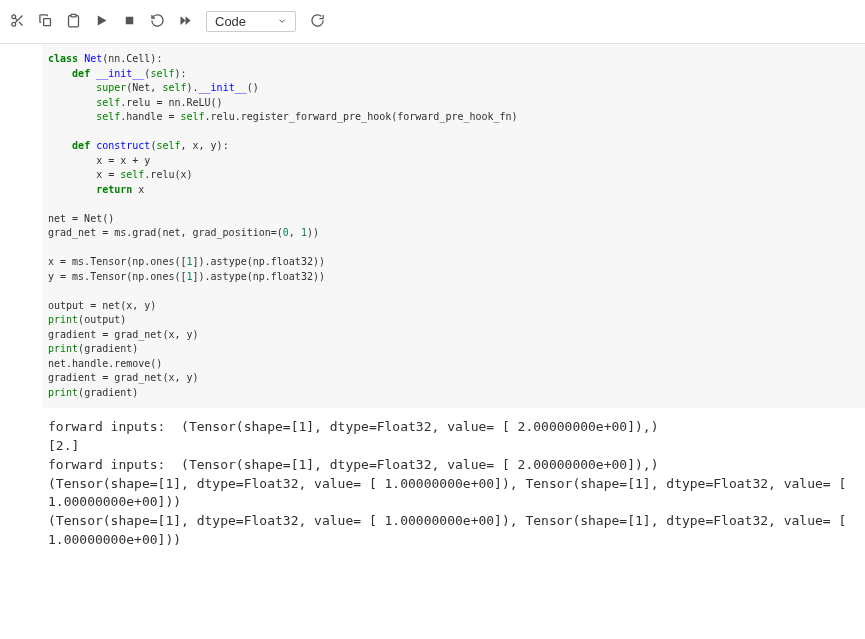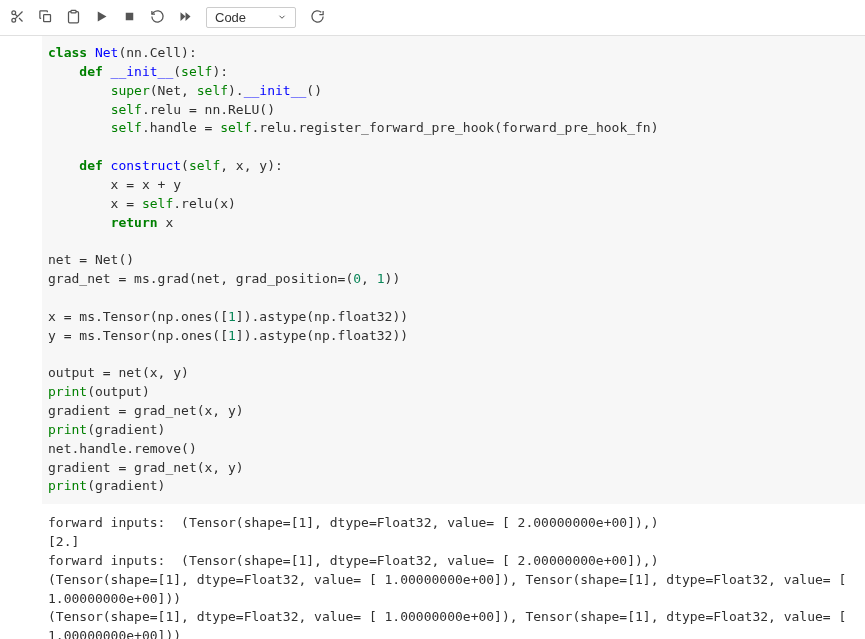--- a/index.html
+++ b/index.html
@@ -8,21 +8,21 @@
       font-size: 13px;
       background: #fff;
       color: #333;
       width: 865px;
       height: 639px;
       overflow: hidden;
     }
     .toolbar {
       display: flex;
       align-items: center;
-      height: 36px;
+      height: 44px;
       padding: 0 4px;
       border-bottom: 1px solid #e0e0e0;
       gap: 2px;
     }
     .toolbar-left {
       display: flex;
       align-items: center;
       gap: 2px;
       flex: 1;
     }
@@ -68,21 +68,21 @@
     }
     .gutter {
       width: 42px;
       flex-shrink: 0;
     }
     .code-input {
       flex: 1;
       background: #f7f7f7;
       padding: 8px 12px 8px 6px;
       font-family: "Menlo", "Consolas", "DejaVu Sans Mono", monospace;
-      font-size: 13px;
+      font-size: 10px;
       line-height: 1.45;
       white-space: pre;
       color: #303030;
       overflow-x: hidden;
     }
     .output {
       flex: 1;
       padding: 10px 12px 8px 6px;
       font-family: "Menlo", "Consolas", "DejaVu Sans Mono", monospace;
       font-size: 13px;

